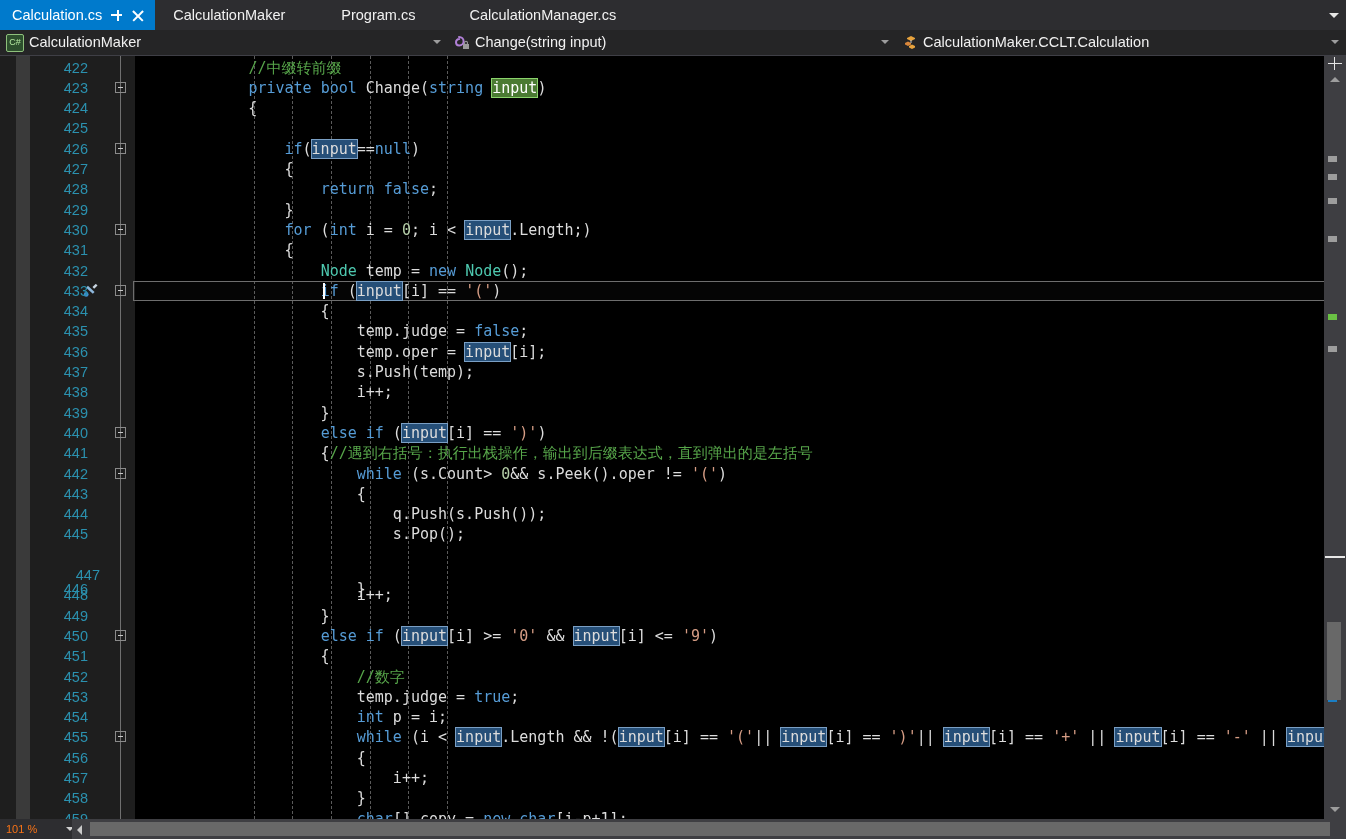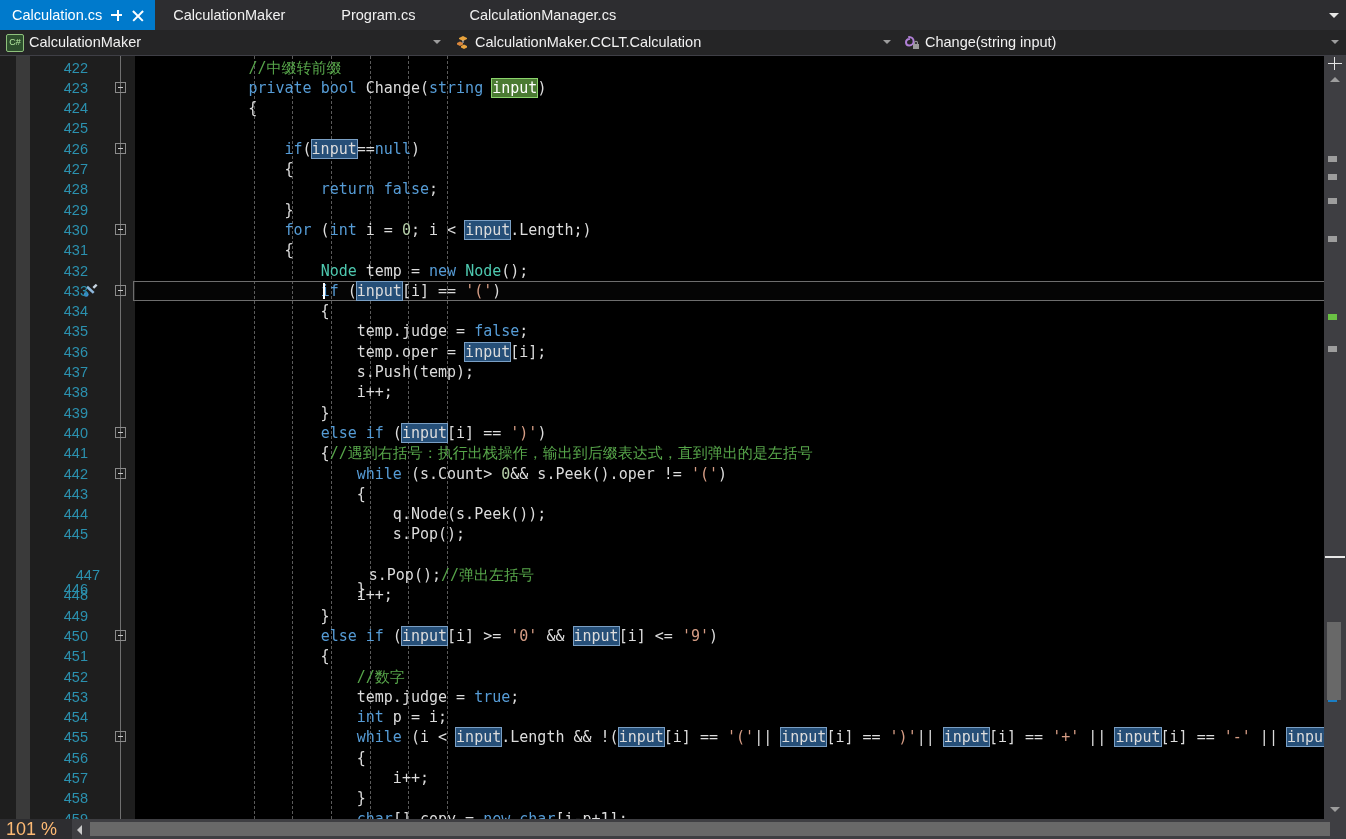--- a/index.html
+++ b/index.html
@@ -182,21 +182,21 @@
   .caretmark{position:absolute;left:1px;width:20px;height:2px;background:#e8e8e8;}
 
   
   .statusbar{
     position:absolute;left:0;top:819px;width:1346px;height:20px;background:#2d2d30;
     display:flex;align-items:center;
   }
   .zoombox{
     display:flex;align-items:center;gap:9px;padding-left:6px;width:52px;
   }
-  .zoomval{font-size:18px;color:#fdba74;white-space:nowrap;}
+  .zoomval{font-size:11px;color:#f97316;white-space:nowrap;}
   .zoomdrop{
     width:0;height:0;border-left:4px solid transparent;border-right:4px solid transparent;
     border-top:4px solid #d0d0d0;margin-left:20px;
   }
   .hscroll{
     position:absolute;left:72px;top:0;right:0;height:20px;background:#3e3e42;
     display:flex;align-items:center;
   }
   .hs-left{
     position:absolute;left:0;top:0;width:16px;height:20px;
@@ -233,43 +233,43 @@
     <div class="tabbar-spacer"></div>
     <div class="tabbar-chevron">
       <span class="chev-down"></span>
     </div>
   </div>
 
   <div class="navbar">
     <div class="navseg seg-type">
       <span class="ic ic-cs">C#</span>
       <span class="nlabel">CalculationMaker</span>
+      <span class="ndrop chev-down small"></span>
+    </div>
+    <div class="navseg seg-member">
+      <span class="ic ic-method">
+        <svg width="16" height="16" viewBox="0 0 16 16">
+          <path d="M5 2 C7.8 2 9.6 4 9.6 6.2 C9.6 8.4 7.8 10.4 5.2 10.4 C3.4 10.4 2 9 2 7.2 C2 5.4 3.4 4 5.2 4" stroke="#b180d7" stroke-width="2" fill="none" stroke-linecap="round"></path>
+          <rect x="9" y="9" width="6" height="5" fill="#9b9b9b"></rect>
+          <path d="M10.6 9 L10.6 7.6 A1.4 1.4 0 0 1 13.4 7.6 L13.4 9" stroke="#9b9b9b" stroke-width="1.1" fill="none"></path>
+        </svg>
+      </span>
+      <span class="nlabel">Change(string input)</span>
       <span class="ndrop chev-down small"></span>
     </div>
     <div class="navseg seg-class">
       <span class="ic ic-class">
         <svg width="16" height="16" viewBox="0 0 16 16">
           <path d="M5 3 L9 1 L13 3 L13 4 L9 6 L5 4 Z" fill="#e8a33d"></path>
           <path d="M3 8 L6 6.6 L9 8 L9 9.5 L6 11 L3 9.5 Z" fill="#d9863b"></path>
           <path d="M7 11 L10 9.6 L13 11 L13 12.5 L10 14 L7 12.5 Z" fill="#e8a33d"></path>
           <path d="M9 5 L9 8" stroke="#c9c9c9" stroke-width="1" fill="none"></path>
         </svg>
       </span>
       <span class="nlabel">CalculationMaker.CCLT.Calculation</span>
-      <span class="ndrop chev-down small"></span>
-    </div>
-    <div class="navseg seg-member">
-      <span class="ic ic-method">
-        <svg width="16" height="16" viewBox="0 0 16 16">
-          <path d="M5 2 C7.8 2 9.6 4 9.6 6.2 C9.6 8.4 7.8 10.4 5.2 10.4 C3.4 10.4 2 9 2 7.2 C2 5.4 3.4 4 5.2 4" stroke="#b180d7" stroke-width="2" fill="none" stroke-linecap="round"></path>
-          <rect x="9" y="9" width="6" height="5" fill="#9b9b9b"></rect>
-          <path d="M10.6 9 L10.6 7.6 A1.4 1.4 0 0 1 13.4 7.6 L13.4 9" stroke="#9b9b9b" stroke-width="1.1" fill="none"></path>
-        </svg>
-      </span>
-      <span class="nlabel">Change(string input)</span>
       <span class="ndrop chev-down small"></span>
     </div>
     <div class="tabbar-spacer"></div>
   </div>
 
   <div class="editor">
     <div class="leftstrip"></div>
     <div class="gutter-bg"></div>
     <div class="codearea" id="codearea">
         <div class="vbar" style="top: 0px; height: 763px;"></div>
@@ -374,33 +374,32 @@
           <div class="lnum">442</div>
           <div class="fold"></div>
           <div class="code"><span class="pun">                        </span><span class="kw">while</span><span class="pun"> (s.Count&gt; </span><span class="num">0</span><span class="pun">&amp;&amp; s.Peek().oper != </span><span class="str">'('</span><span class="pun">)</span></div>
         </div>
         <div class="line" style="top: 427.8px;">
           <div class="lnum">443</div>
           <div class="code"><span class="pun">                        {</span></div>
         </div>
         <div class="line" style="top: 448.1px;">
           <div class="lnum">444</div>
-          <div class="code"><span class="pun">                            q.Node(s.Peek());</span></div>
+          <div class="code"><span class="pun">                            q.Push(s.Push());</span></div>
         </div>
         <div class="line" style="top: 468.4px;">
           <div class="lnum">445</div>
           <div class="code"><span class="pun">                            s.Pop();</span></div>
         </div>
         <div class="line" style="top: 488.7px; margin-top: 34px;">
           <div class="lnum">446</div>
           <div class="code"><span class="pun">                        }</span></div>
         </div>
         <div class="line" style="top: 509px; margin-left: 12px;">
           <div class="lnum">447</div>
-          <div class="code"><span class="pun">                        s.Pop();</span><span class="cmt">//弹出左括号</span></div>
         </div>
         <div class="line" style="top: 529.3px;">
           <div class="lnum">448</div>
           <div class="code"><span class="pun">                        i++;</span></div>
         </div>
         <div class="line" style="top: 549.6px;">
           <div class="lnum">449</div>
           <div class="code"><span class="pun">                    }</span></div>
         </div>
         <div class="line" style="top: 569.9px;">

